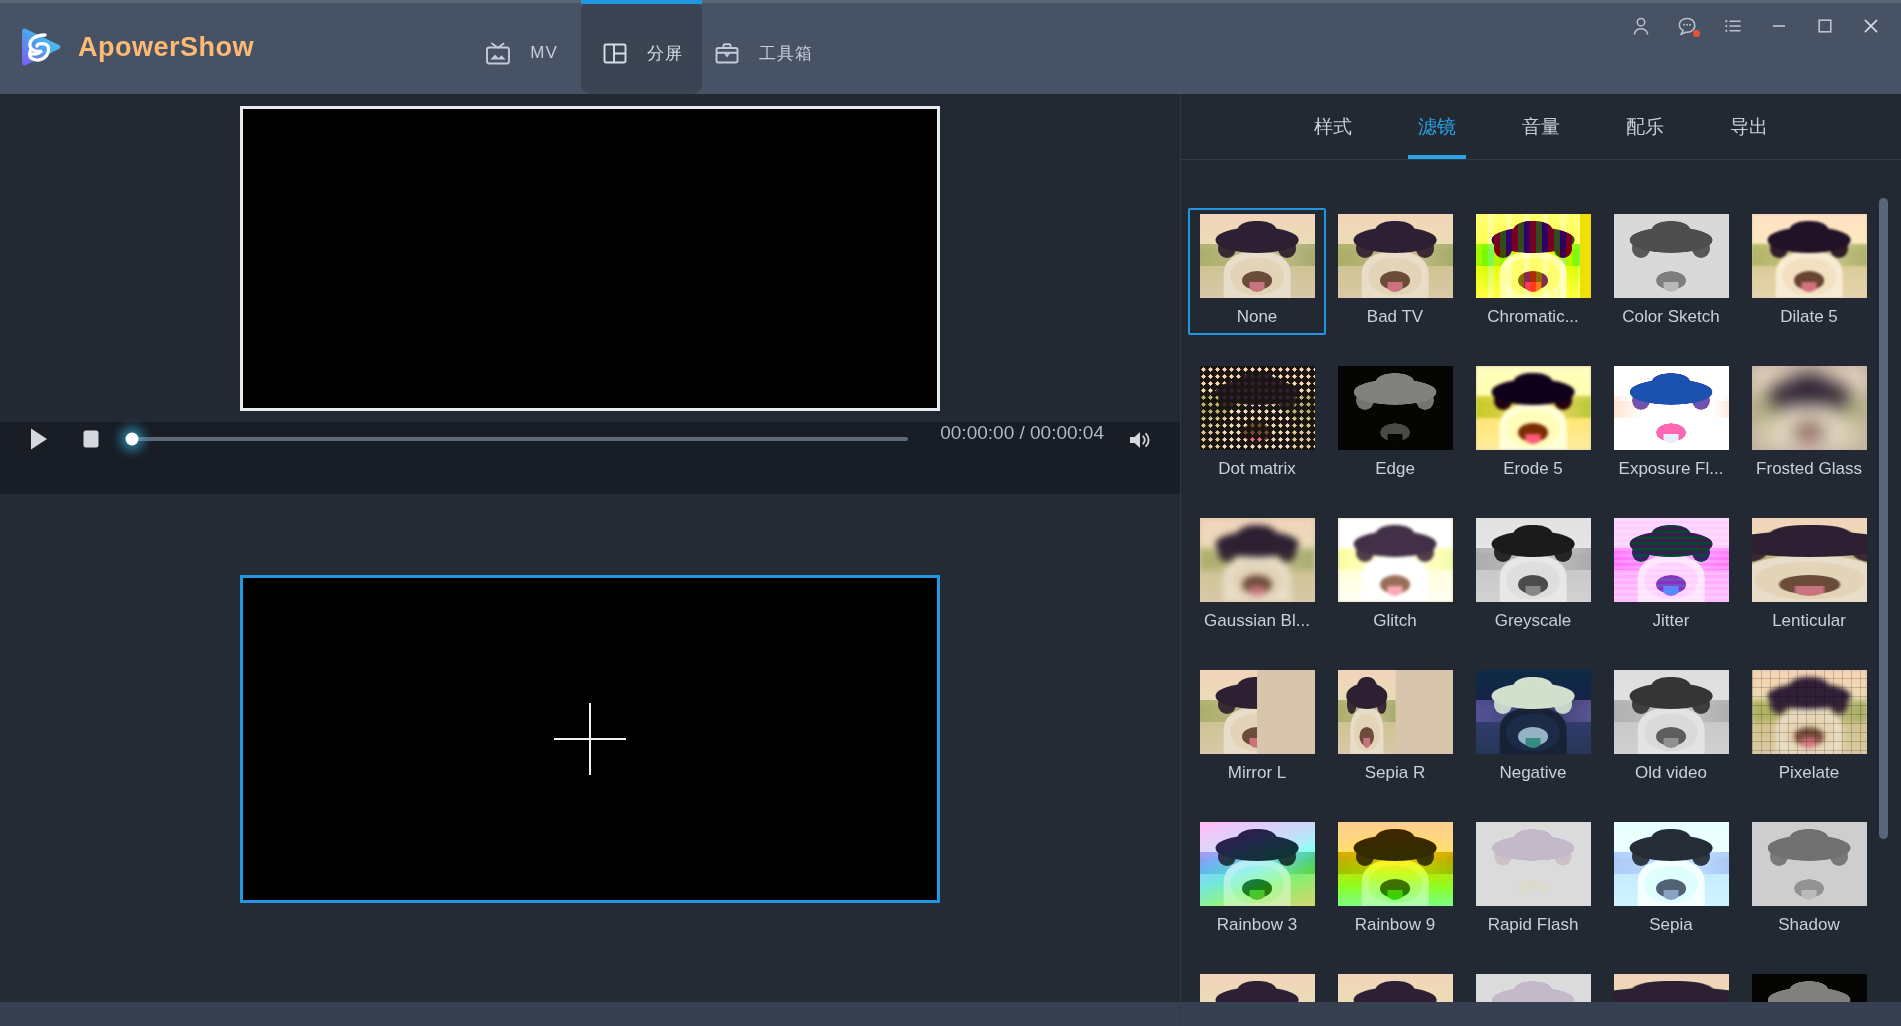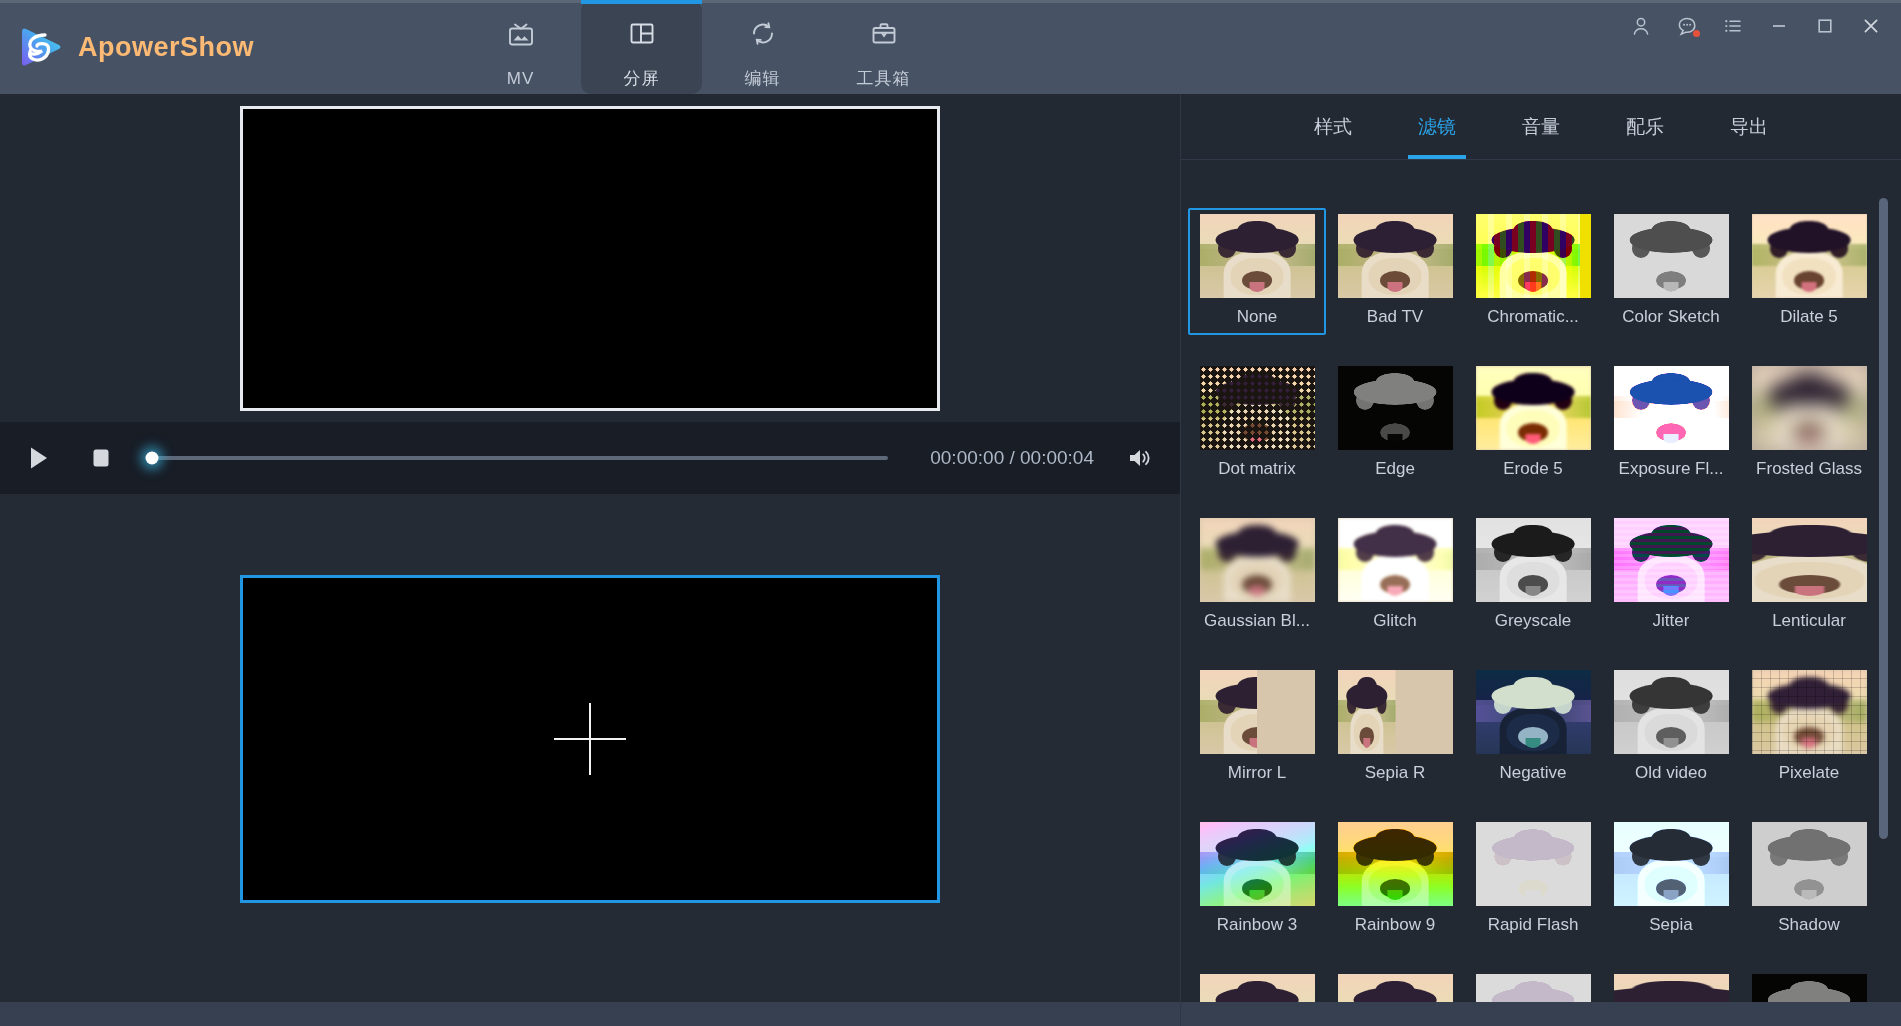--- a/index.html
+++ b/index.html
@@ -40,21 +40,21 @@
   .brand-name {
     font-size: 27px; color: #fdba74; font-weight: bold;
     letter-spacing: 0.5px;
   }
 
   .nav {
     display: flex; align-items: stretch;
   }
   .nav-tab {
     width: 121px;
-    display: flex; flex-direction: column;
+    display: flex; flex-direction: row;
     align-items: center; justify-content: center;
     gap: 17px;
     color: #c3cbd6;
     cursor: pointer;
     position: relative;
     padding-top: 12px;
   }
   .nav-tab .nav-icon { height: 34px; display:flex; align-items:center; justify-content:center; }
   .nav-tab .nav-label { font-size: 17px; letter-spacing: 1px; }
   .nav-tab.active {
@@ -103,23 +103,23 @@
     flex: 0 0 328px;
   }
   .video-frame-top {
     width: 700px; height: 305px;
     background: #000;
     border: 3px solid #e7eaee;
   }
   .controls {
     height: 72px;
     background: #181d26;
-    display: flex; align-items: center;
+    display: flex; 
     padding: 0 22px;
-    gap: 28px;
+    gap: 18px;
     flex: 0 0 72px;
   }
   .ctl-btn {
     width: 34px; height: 34px;
     display: flex; align-items: center; justify-content: center;
     cursor: pointer;
   }
   .slider-wrap {
     flex: 1; height: 34px;
     display: flex; align-items: center;
@@ -375,31 +375,20 @@
       <div class="nav-tab active">
         <span class="nav-icon">
           <svg width="30" height="27" viewBox="0 0 30 27" fill="none" stroke="#d7dde5" stroke-width="1.9">
             <rect x="4.5" y="4.5" width="21" height="18" rx="1.4"></rect>
             <path d="M14 4.5 V22.5 M14 13.5 H25.5"></path>
           </svg>
         </span>
         <span class="nav-label">分屏</span>
       </div>
 
-      <div class="nav-tab">
-        <span class="nav-icon">
-          <svg width="30" height="27" viewBox="0 0 30 27" fill="none" stroke="#c3cbd6" stroke-width="1.9" stroke-linecap="round">
-            <path d="M24 13.5 A9 9 0 0 1 9.2 20.3"></path>
-            <path d="M6 13.5 A9 9 0 0 1 20.8 6.7"></path>
-            <path d="M20.4 3.3 L21.2 7.2 L17.3 7.1"></path>
-            <path d="M9.6 23.7 L8.8 19.8 L12.7 19.9"></path>
-          </svg>
-        </span>
-        <span class="nav-label">编辑</span>
-      </div>
 
       <div class="nav-tab">
         <span class="nav-icon">
           <svg width="30" height="27" viewBox="0 0 30 27" fill="none" stroke="#c3cbd6" stroke-width="1.9">
             <rect x="4.5" y="8" width="21" height="14.5" rx="1.8"></rect>
             <path d="M11.5 8 V5.6 A1.3 1.3 0 0 1 12.8 4.3 H17.2 A1.3 1.3 0 0 1 18.5 5.6 V8"></path>
             <path d="M4.5 12.8 H25.5 M12.6 12.8 L15 16 L17.4 12.8"></path>
           </svg>
         </span>
         <span class="nav-label">工具箱</span>

